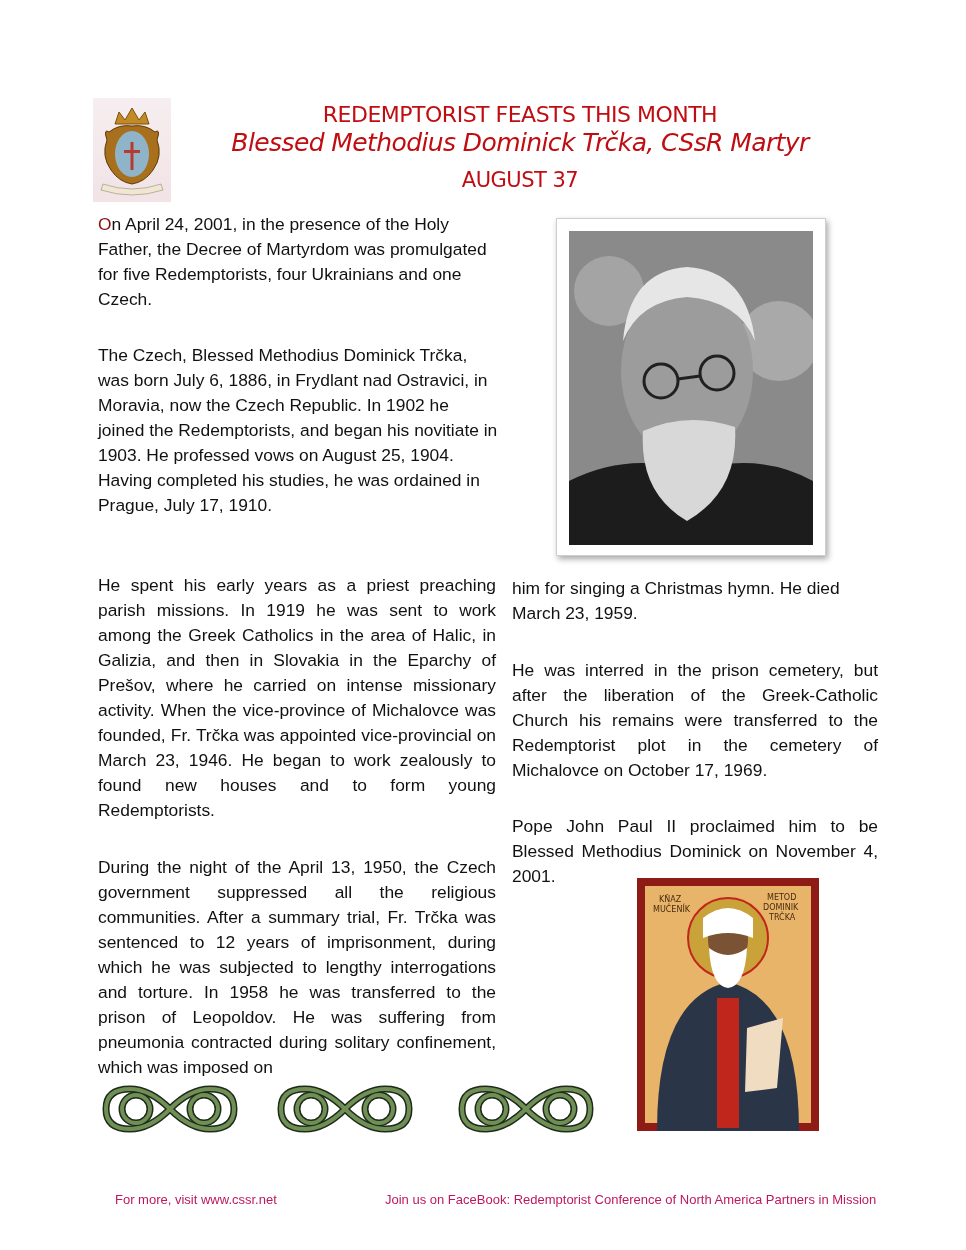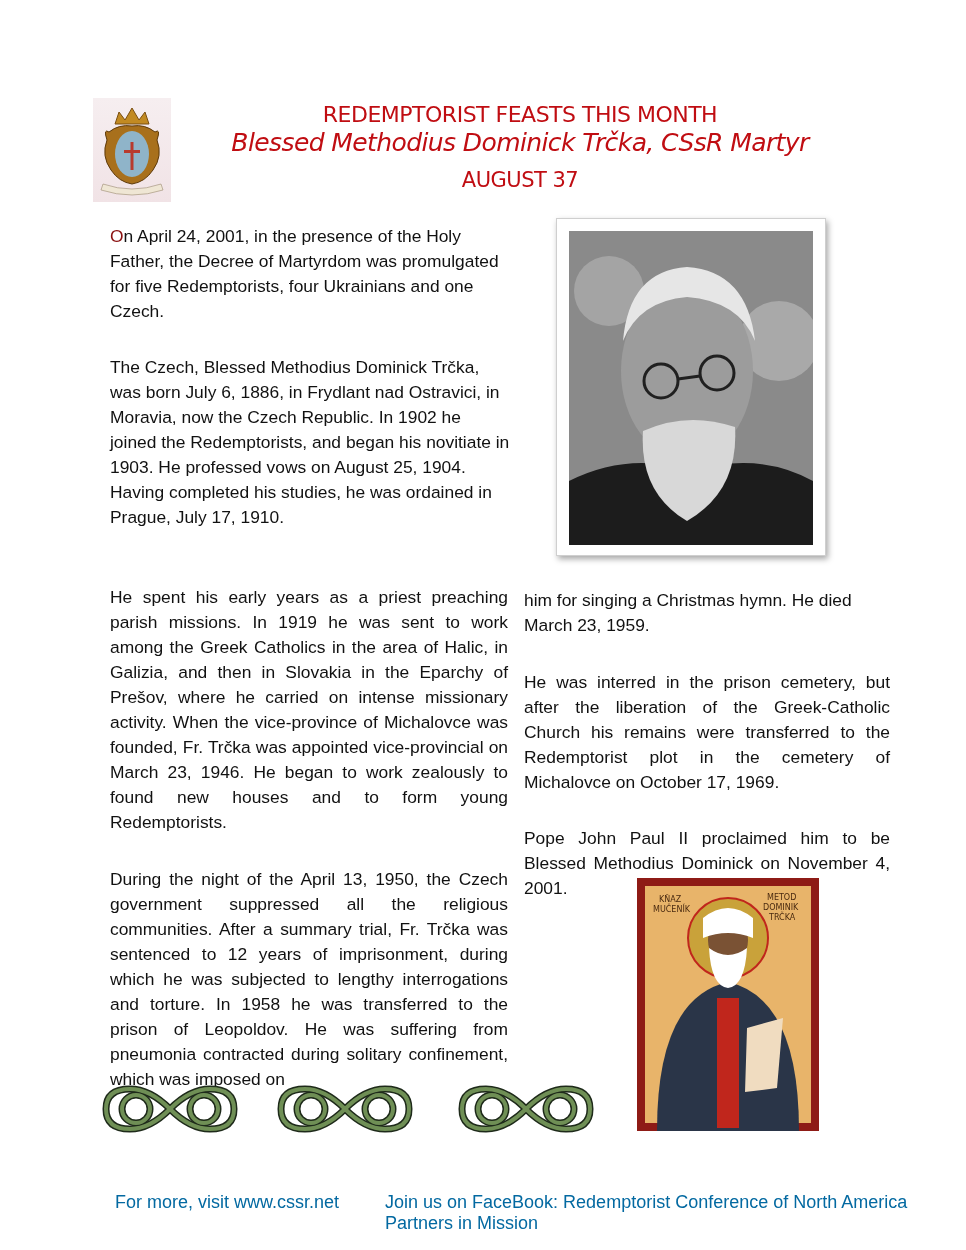--- a/index.html
+++ b/index.html
@@ -3,39 +3,39 @@
 <meta charset="utf-8">
 <style>
   html, body { margin:0; padding:0; background:#ffffff; }
   body { width:966px; height:1250px; position:relative; overflow:hidden; font-family:"Liberation Sans", sans-serif; color:#111; }
   .crest { position:absolute; left:93px; top:98px; width:78px; height:104px; background:linear-gradient(180deg,#f6eef0,#f1e3e6); }
   .crest svg { width:100%; height:100%; }
   .hdr { position:absolute; left:190px; width:660px; text-align:center; color:#c00d12; font-family:"DejaVu Sans", sans-serif; }
   .hdr1 { top:102px; font-size:22px; letter-spacing:-0.5px; }
   .hdr2 { top:128px; font-size:25px; letter-spacing:-0.6px;font-style:italic; }
   .hdr3 { top:168px; font-size:21px; letter-spacing:-0.5px; }
-  .para { position:absolute; font-size:17.4px; line-height:25px; margin:16px; }
+  .para { position:absolute; font-size:17.4px; line-height:25px; margin:4px; }
   .just { text-align:justify; }
   .dropcap { color:#8a1010; }
   .p1 { left:94px; top:208px; width:400px; }
   .p2 { left:94px; top:339px; width:400px; }
   .p3 { left:94px; top:569px; width:398px; }
   .p4 { left:94px; top:851px; width:398px; }
   .p5 { left:508px; top:572px; width:366px; }
   .p6 { left:508px; top:654px; width:366px; }
   .p7 { left:508px; top:810px; width:366px; }
   .photo-frame { position:absolute; left:556px; top:218px; width:268px; height:336px; background:#fff; border:1px solid #cfcfcf; box-shadow:2px 3px 6px rgba(0,0,0,0.35); }
   .photo { position:absolute; left:12px; top:12px; width:244px; height:314px; overflow:hidden; background:radial-gradient(circle at 30% 30%, #bdbdbd, #6e6e6e 60%, #3a3a3a); }
   .photo svg { width:100%; height:100%; }
   .icon-img { position:absolute; left:637px; top:878px; width:182px; height:253px; background:#8e1b16; }
   .icon-img svg { width:100%; height:100%; }
   .knot { position:absolute; top:1083px; width:140px; height:52px; }
   .knot svg { width:100%; height:100%; }
   .k1 { left:100px; } .k2 { left:275px; } .k3 { left:456px; }
-  .footer { position:absolute; top:1192px; font-size:18px; color:#0369a1; }
+  .footer { position:absolute; top:1192px; font-size:13px; color:#be185d; }
   .f1 { left:115px; }
   .f2 { left:385px; }
 </style>
 </head>
 <body>
 
 <div class="crest">
   <svg viewBox="0 0 78 104">
     <path d="M22 26 L26 14 L32 22 L39 10 L46 22 L52 14 L56 26 Z" fill="#c28a22" stroke="#7a4e10" stroke-width="1"></path>
     <path d="M16 34 Q10 30 14 42 Q8 58 18 72 Q26 84 39 86 Q52 84 60 72 Q70 58 64 42 Q68 30 62 34 Q52 26 39 28 Q26 26 16 34 Z" fill="#a8701c" stroke="#5e3a0a" stroke-width="1"></path>

